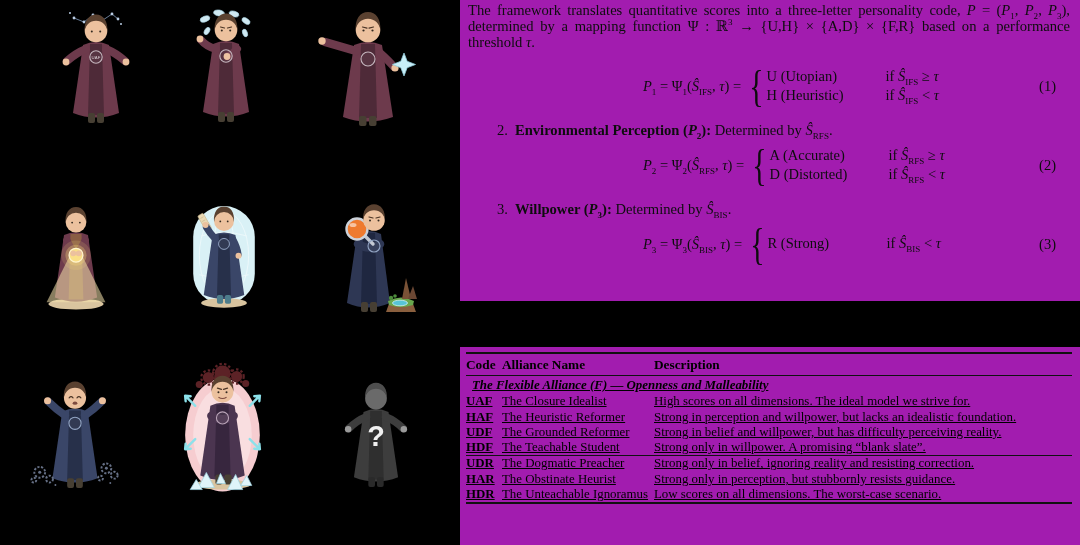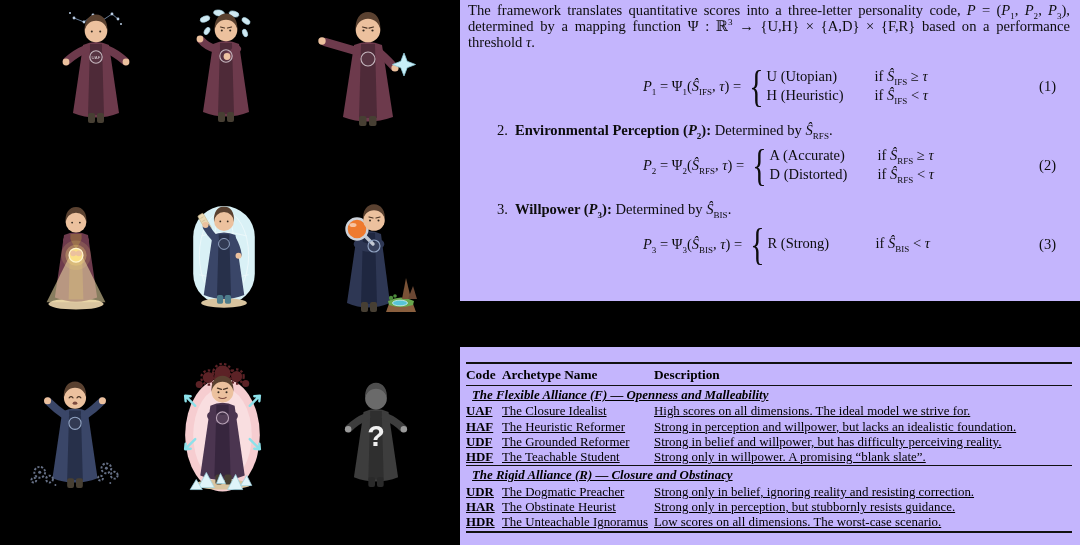--- a/index.html
+++ b/index.html
@@ -25,32 +25,32 @@
   .embtext{fill:#ddd2d8;font-size:4.3px;font-family:"Liberation Sans",sans-serif;letter-spacing:.2px;text-anchor:middle}
   .qmark{fill:#f0f0f0;font:bold 30px "Liberation Sans",sans-serif;text-anchor:middle}
   .gearS{fill:none;stroke:#667086;stroke-width:2;stroke-dasharray:2.2 1.6}
   .gearH{fill:#667086}
   .gearR{fill:none;stroke:#5c2226;stroke-width:2.2;stroke-dasharray:2.4 2.2}
   .gearRf{fill:#5c2226}
   .shard{fill:#dff4f9;stroke:#9ed4e2;stroke-width:.7}
   .brow{stroke:#4a3425;stroke-width:1.2;fill:none;stroke-linecap:round}
 
   
-  .panel{position:absolute;background:#c4b5fd;box-sizing:border-box;}
+  .panel{position:absolute;background:#a21caf;box-sizing:border-box;}
   #panel-text{left:460px;top:0;width:620px;height:301px;padding:3px 10px 0 8px;}
-  #panel-table{left:460px;top:347px;width:620px;height:198px;padding:15px 8px 0 6px;}
+  #panel-table{left:460px;top:347px;width:620px;height:198px;padding:5px 8px 0 6px;}
 
   .intro{margin:0;font-size:14.6px;line-height:15.9px;text-align:justify;}
   sub,sup{font-size:.62em;line-height:0;}
   .item{margin:13px 0 0 29px;font-size:14.6px;line-height:16px;}
   .inum{margin-right:7px;}
   .equation{display:flex;align-items:center;margin:5px 0 14px 146px;height:44px;font-size:14.5px;}
   .brace{display:inline-block;font-size:30px;line-height:30px;transform:scaleY(1.5);margin:0 3px 0 8px;font-weight:400;}
   .cases{display:flex;flex-direction:column;justify-content:center;}
-  .case{display:flex;line-height:18.5px;}
+  .case{display:flex;line-height:18.5px;gap:11px;}
   .case .val{width:108px;}
   .eq-num{margin-left:auto;padding-right:14px;}
 
   table{width:100%;border-collapse:collapse;font-size:12.9px;color:#000;
         border-top:2.4px solid #111;border-bottom:2.4px solid #111;}
   thead{border-bottom:1.2px solid #111;}
   th{text-align:left;font-size:13.3px;padding:3px 0 2px;white-space:nowrap;}
   td{padding:0;vertical-align:top;line-height:15.3px;white-space:nowrap;text-decoration:underline;}
   td.code{font-weight:bold;}
   tr.section td{font-style:italic;font-weight:bold;padding:2px 0 1px 6px;}
@@ -384,21 +384,21 @@
   <div class="panel" id="panel-table">
     <table>
       <colgroup>
           <col style="width:36px">
           <col style="width:152px">
           <col>
         </colgroup>
       <thead>
         <tr>
           <th>Code</th>
-          <th>Archetype Name</th>
+          <th>Alliance Name</th>
           <th>Description</th>
         </tr>
       </thead>
       <tbody class="sec1">
         <tr class="section">
             <td colspan="3">The Flexible Alliance (F) — Openness and Malleability</td>
           </tr>
         <tr>
             <td class="code">UAF</td>
             <td>The Closure Idealist</td>
@@ -414,23 +414,20 @@
             <td>The Grounded Reformer</td>
             <td>Strong in belief and willpower, but has difficulty perceiving reality.</td>
           </tr>
         <tr>
             <td class="code">HDF</td>
             <td>The Teachable Student</td>
             <td>Strong only in willpower. A promising “blank slate”.</td>
           </tr>
       </tbody>
       <tbody>
-        <tr class="section">
-            <td colspan="3">The Rigid Alliance (R) — Closure and Obstinacy</td>
-          </tr>
         <tr>
             <td class="code">UDR</td>
             <td>The Dogmatic Preacher</td>
             <td>Strong only in belief, ignoring reality and resisting correction.</td>
           </tr>
         <tr>
             <td class="code">HAR</td>
             <td>The Obstinate Heurist</td>
             <td>Strong only in perception, but stubbornly resists guidance.</td>
           </tr>

